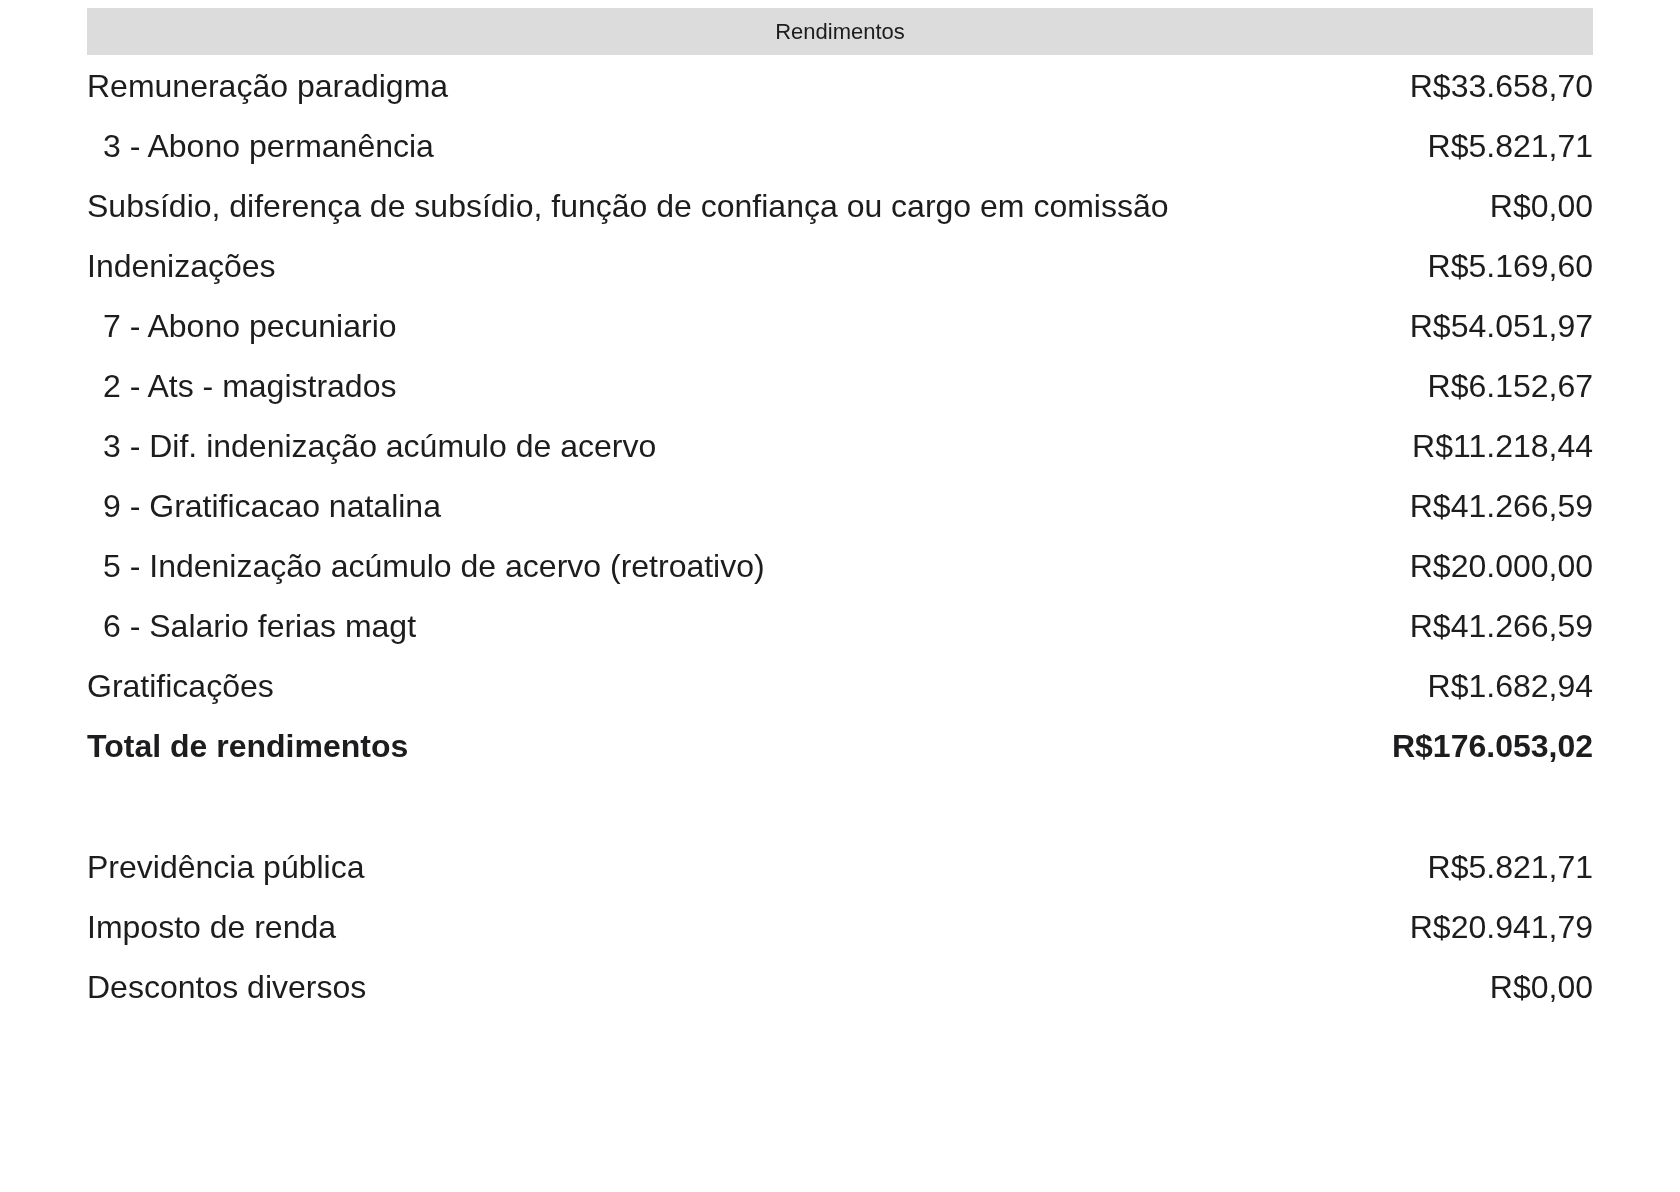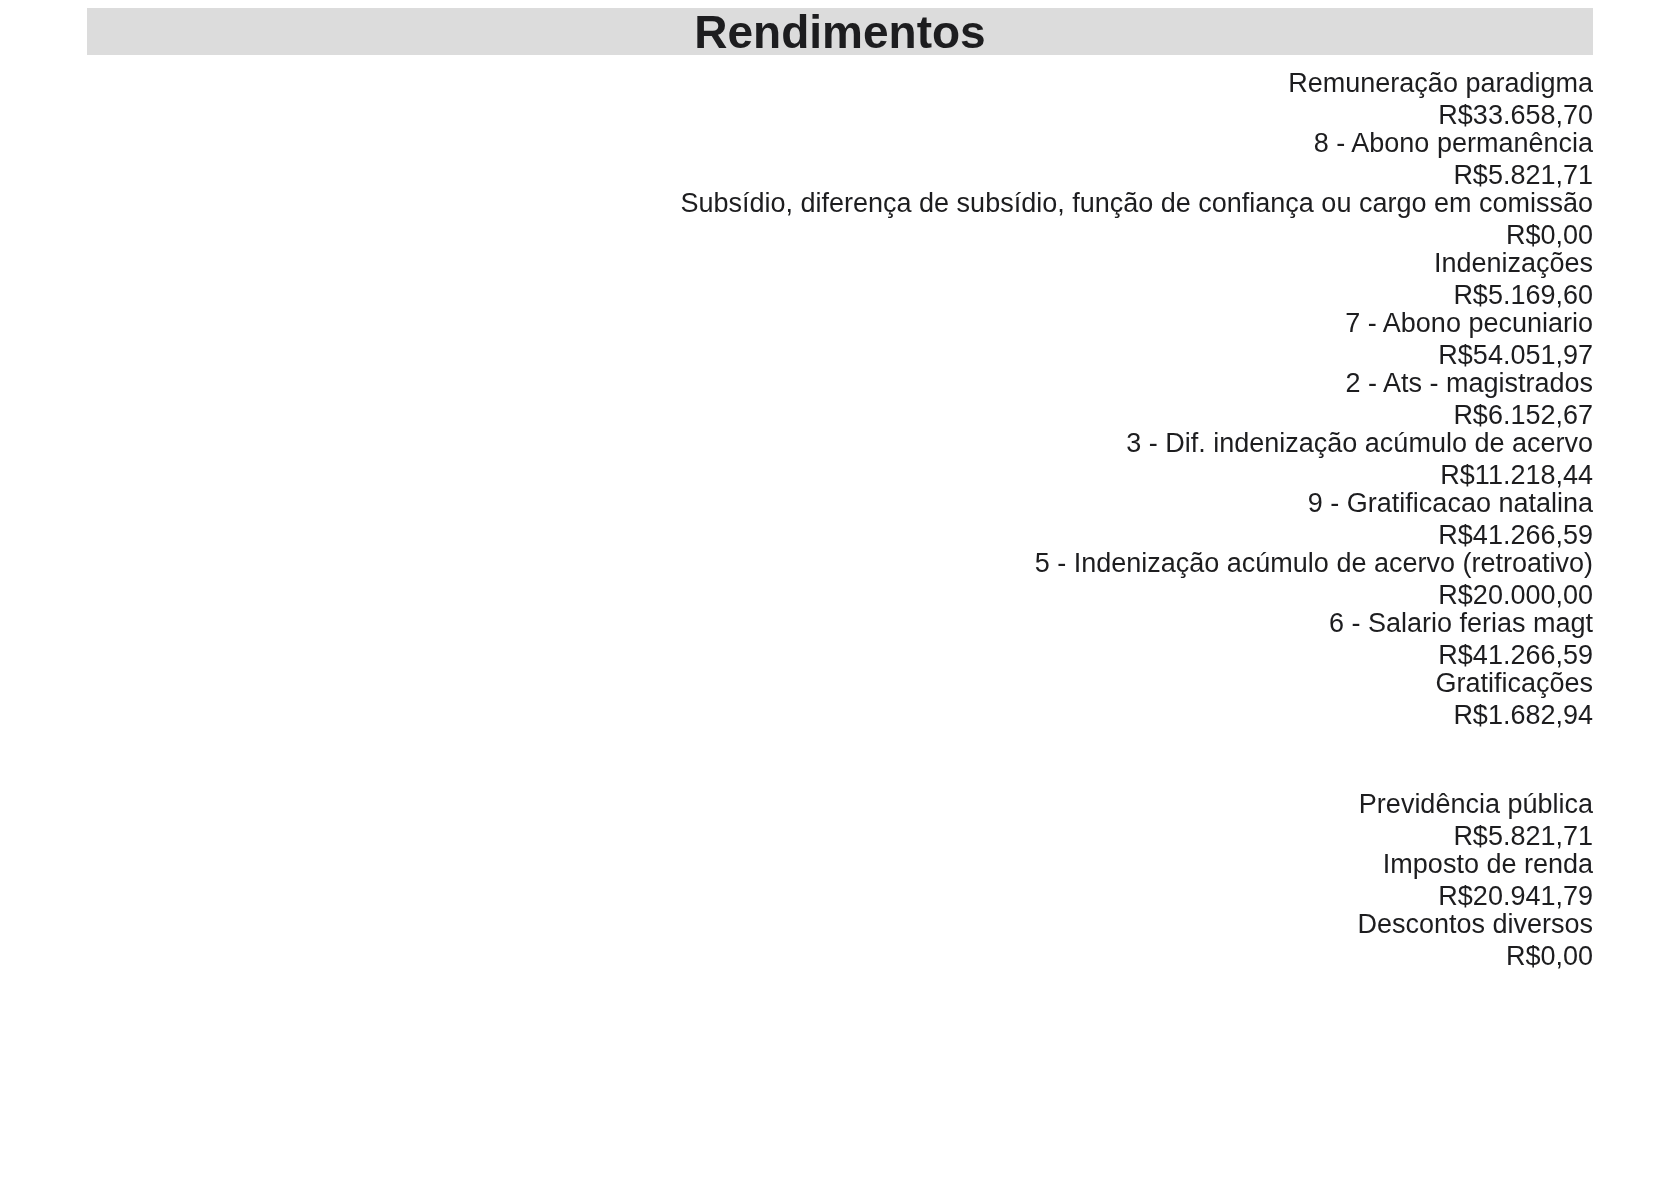--- a/index.html
+++ b/index.html
@@ -18,35 +18,34 @@
     margin: 8px 87px 0 87px; 
   }
   .section-header {
     height: 47px;
     background: #dcdcdc;
     display: flex;
     align-items: center;
     justify-content: center;
   }
   .section-title {
-    font-size: 46px;
-    font-weight: 700;
+    font-size: 22px;
+    font-weight: 400;
     line-height: 1;
   }
   .rows {
     padding-top: 12px;
   }
   .row {
     height: 60px;
     display: flex;
-    align-items: flex-end;
+    align-items: flex-start;
     justify-content: space-between;
-    font-size: 27px;
+    font-size: 32px;
     line-height: 1.2;
-    flex-direction: column;
   }
   .row .label {
     white-space: nowrap;
   }
   .row .value {
     white-space: nowrap;
     text-align: right;
   }
   .row.indent .label {
     padding-left: 16px;
@@ -66,21 +65,21 @@
   <div class="section">
     <div class="section-header">
       <span class="section-title">Rendimentos</span>
     </div>
     <div class="rows">
       <div class="row">
         <span class="label">Remuneração paradigma</span>
         <span class="value">R$33.658,70</span>
       </div>
       <div class="row indent">
-        <span class="label">8 - Abono permanência</span>
+        <span class="label">3 - Abono permanência</span>
         <span class="value">R$5.821,71</span>
       </div>
       <div class="row">
         <span class="label">Subsídio, diferença de subsídio, função de confiança ou cargo em comissão</span>
         <span class="value">R$0,00</span>
       </div>
       <div class="row">
         <span class="label">Indenizações</span>
         <span class="value">R$5.169,60</span>
       </div>
@@ -105,20 +104,24 @@
         <span class="value">R$20.000,00</span>
       </div>
       <div class="row indent">
         <span class="label">6 - Salario ferias magt</span>
         <span class="value">R$41.266,59</span>
       </div>
       <div class="row">
         <span class="label">Gratificações</span>
         <span class="value">R$1.682,94</span>
       </div>
+      <div class="row total">
+        <span class="label">Total de rendimentos</span>
+        <span class="value">R$176.053,02</span>
+      </div>
     </div>
   </div>
 
   <div class="section">
     <div class="rows">
       <div class="row">
         <span class="label">Previdência pública</span>
         <span class="value">R$5.821,71</span>
       </div>
       <div class="row">

